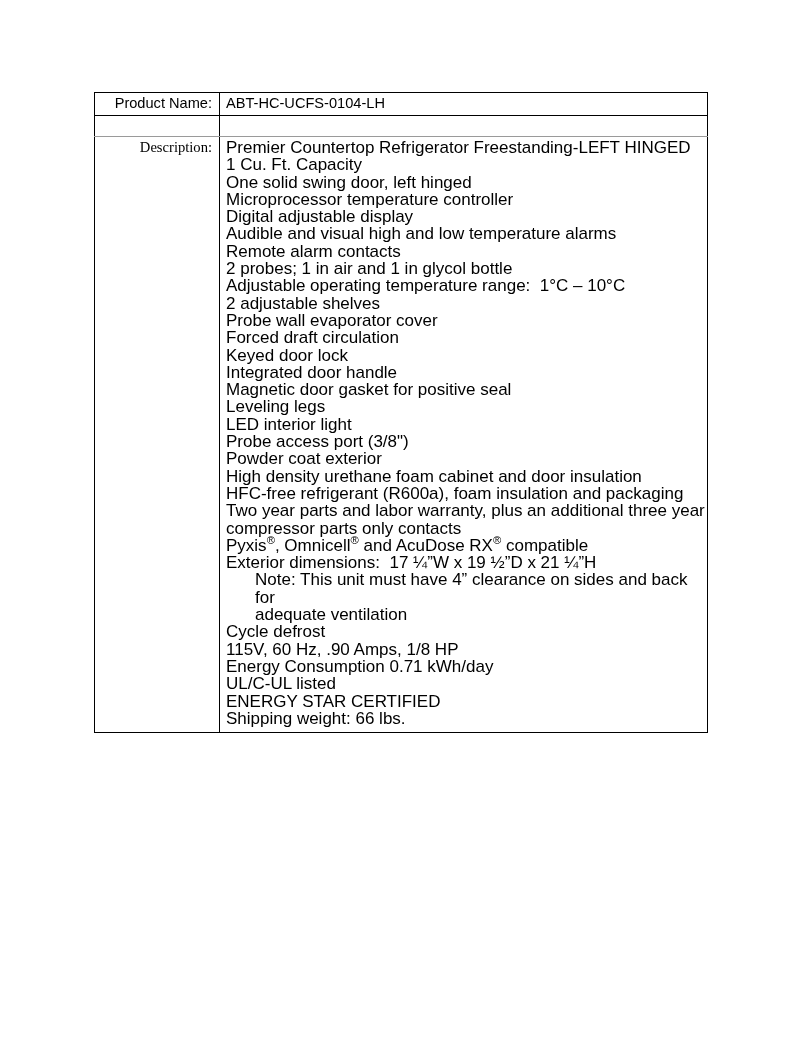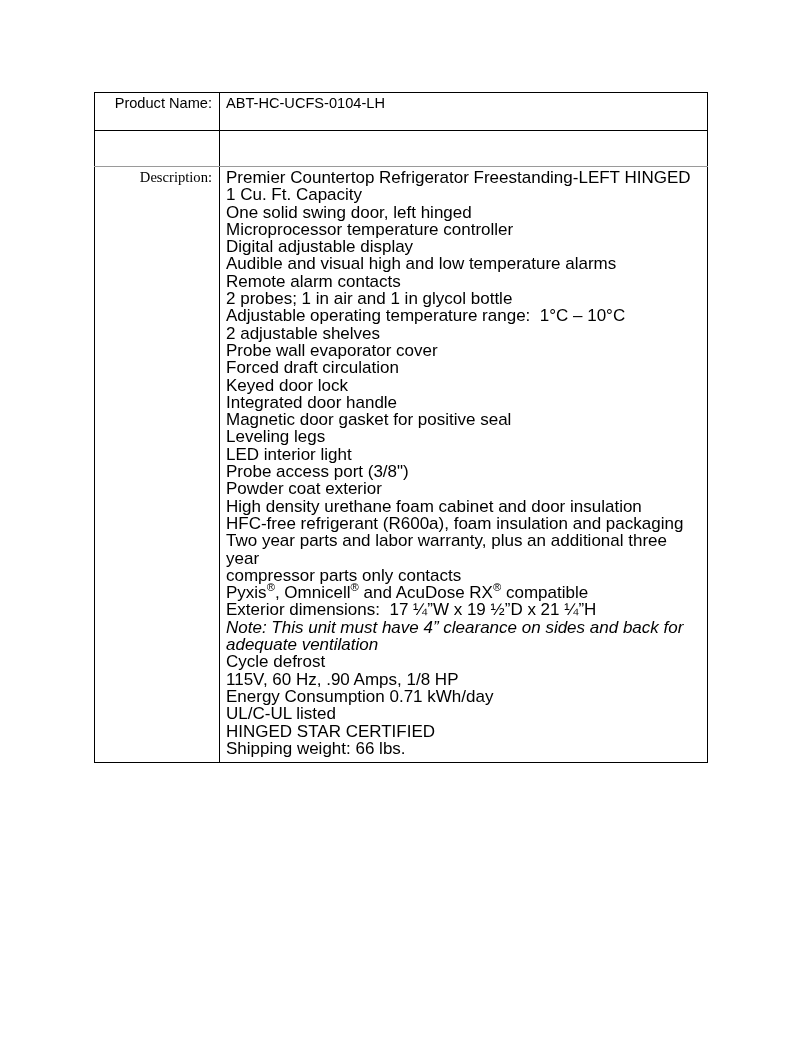--- a/index.html
+++ b/index.html
@@ -27,21 +27,21 @@
     position: absolute;
     left: 94px;
     top: 92px;
     width: 613px;
     border-collapse: collapse;
     table-layout: fixed;
   }
 
   .spec-table td {
     vertical-align: top;
-    padding: 15px;
+    padding: 0;
   }
 
   
   .row-product .cell-label,
   .row-product .cell-value {
     border-top: 1.6px solid #000;
     border-bottom: 1.6px solid #000;
     height: 20px;
   }
   .row-product .cell-label {
@@ -98,21 +98,21 @@
   .row-desc .cell-value {
     padding-bottom: 5px !important;
   }
 
   .desc-line {
     font-size: 17px;
     line-height: 17.3px;
     white-space: pre-wrap;
   }
   .desc-line.italic {
-    font-style: italic;
+    margin-left: 29px;
   }
 
   sup {
     font-size: 0.66em;
     vertical-align: super;
     line-height: 0;
   }
 </style>
 </head>
 <body>
@@ -163,21 +163,21 @@
               <div class="desc-line">Two year parts and labor warranty, plus an additional three year</div>
               <div class="desc-line">compressor parts only contacts</div>
               <div class="desc-line">Pyxis<sup>®</sup>, Omnicell<sup>®</sup> and AcuDose RX<sup>®</sup> compatible</div>
               <div class="desc-line">Exterior dimensions:  17 ¼”W x 19 ½”D x 21 ¼”H</div>
               <div class="desc-line italic">Note: This unit must have 4” clearance on sides and back for</div>
               <div class="desc-line italic">adequate ventilation</div>
               <div class="desc-line">Cycle defrost</div>
               <div class="desc-line">115V, 60 Hz, .90 Amps, 1/8 HP</div>
               <div class="desc-line">Energy Consumption 0.71 kWh/day</div>
               <div class="desc-line">UL/C-UL listed</div>
-              <div class="desc-line">HINGED STAR CERTIFIED</div>
+              <div class="desc-line">ENERGY STAR CERTIFIED</div>
               <div class="desc-line">Shipping weight: 66 lbs.</div>
             </div>
         </td>
       </tr>
     </tbody>
   </table>
 
 </div>
 
 </body></html>

